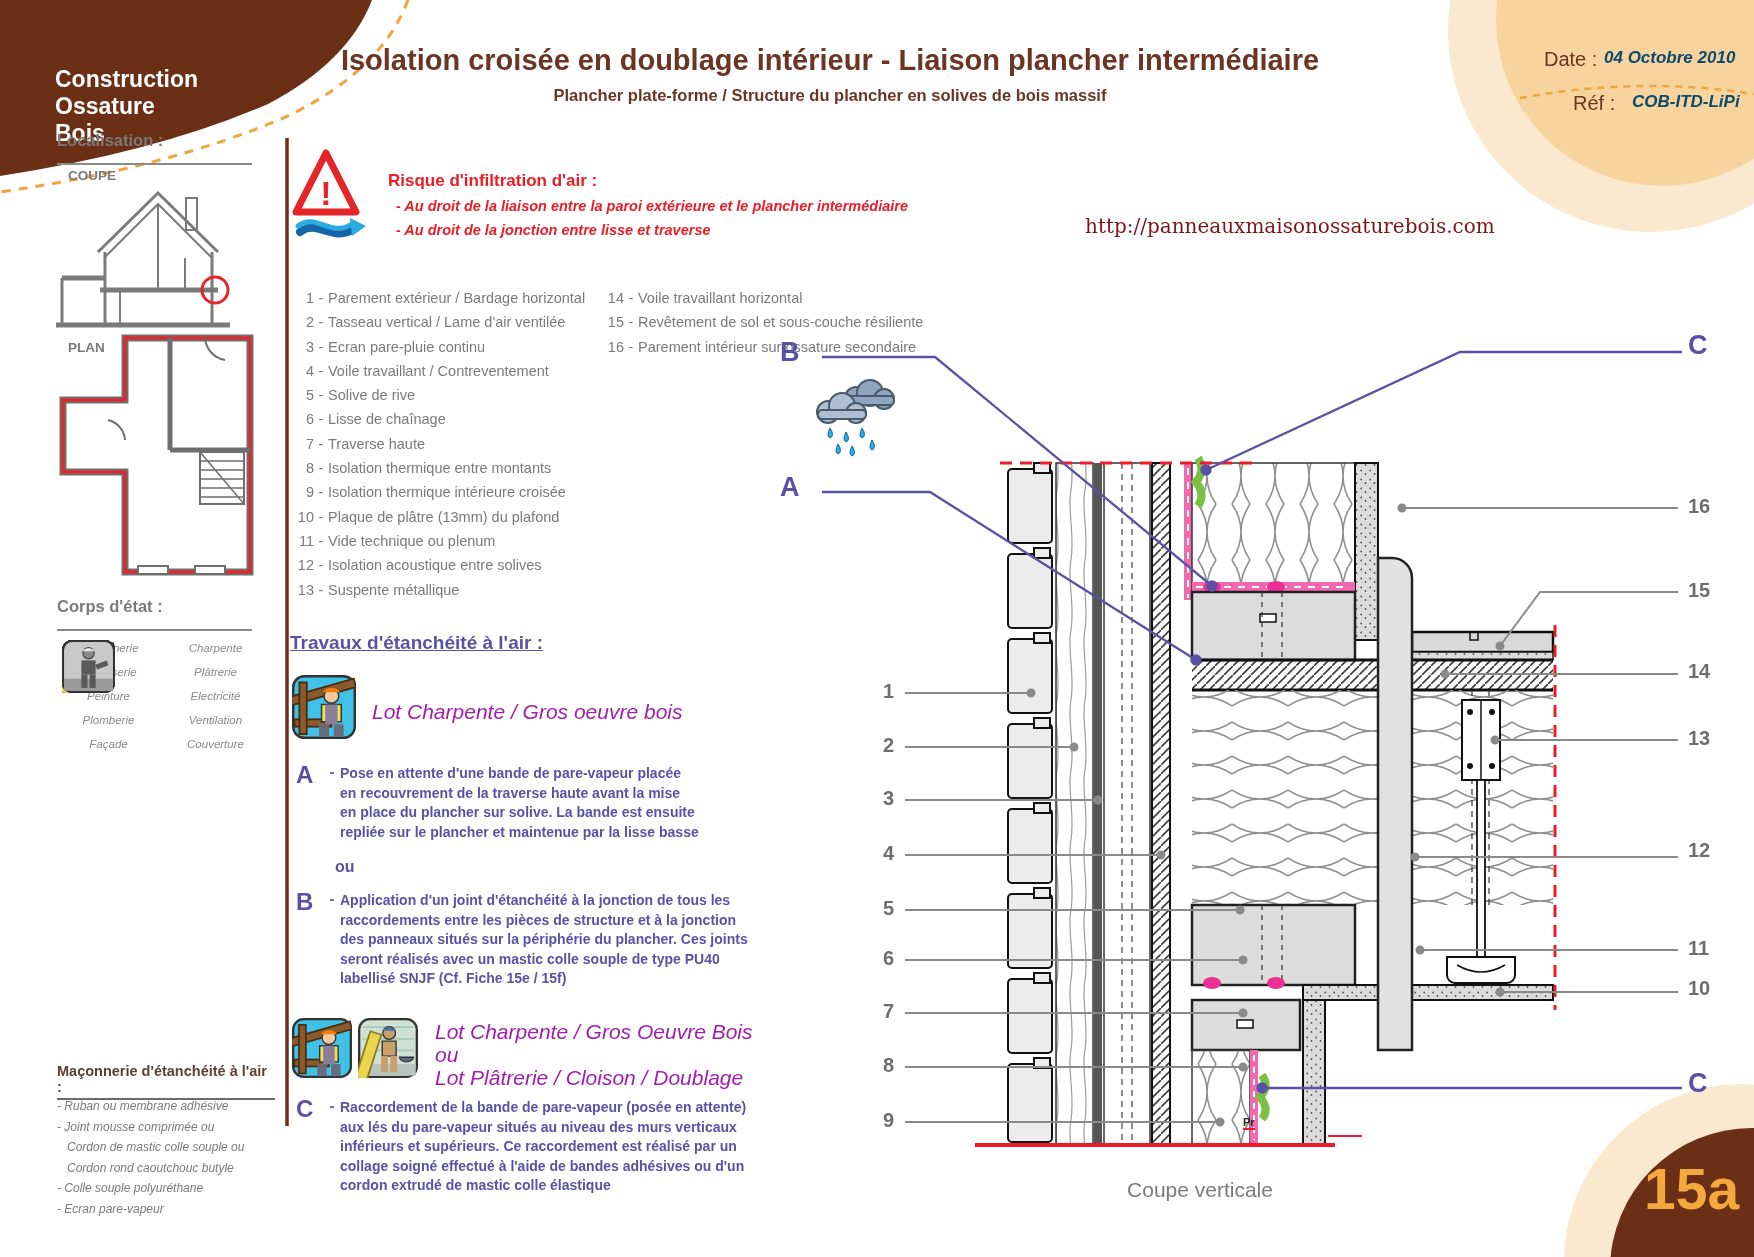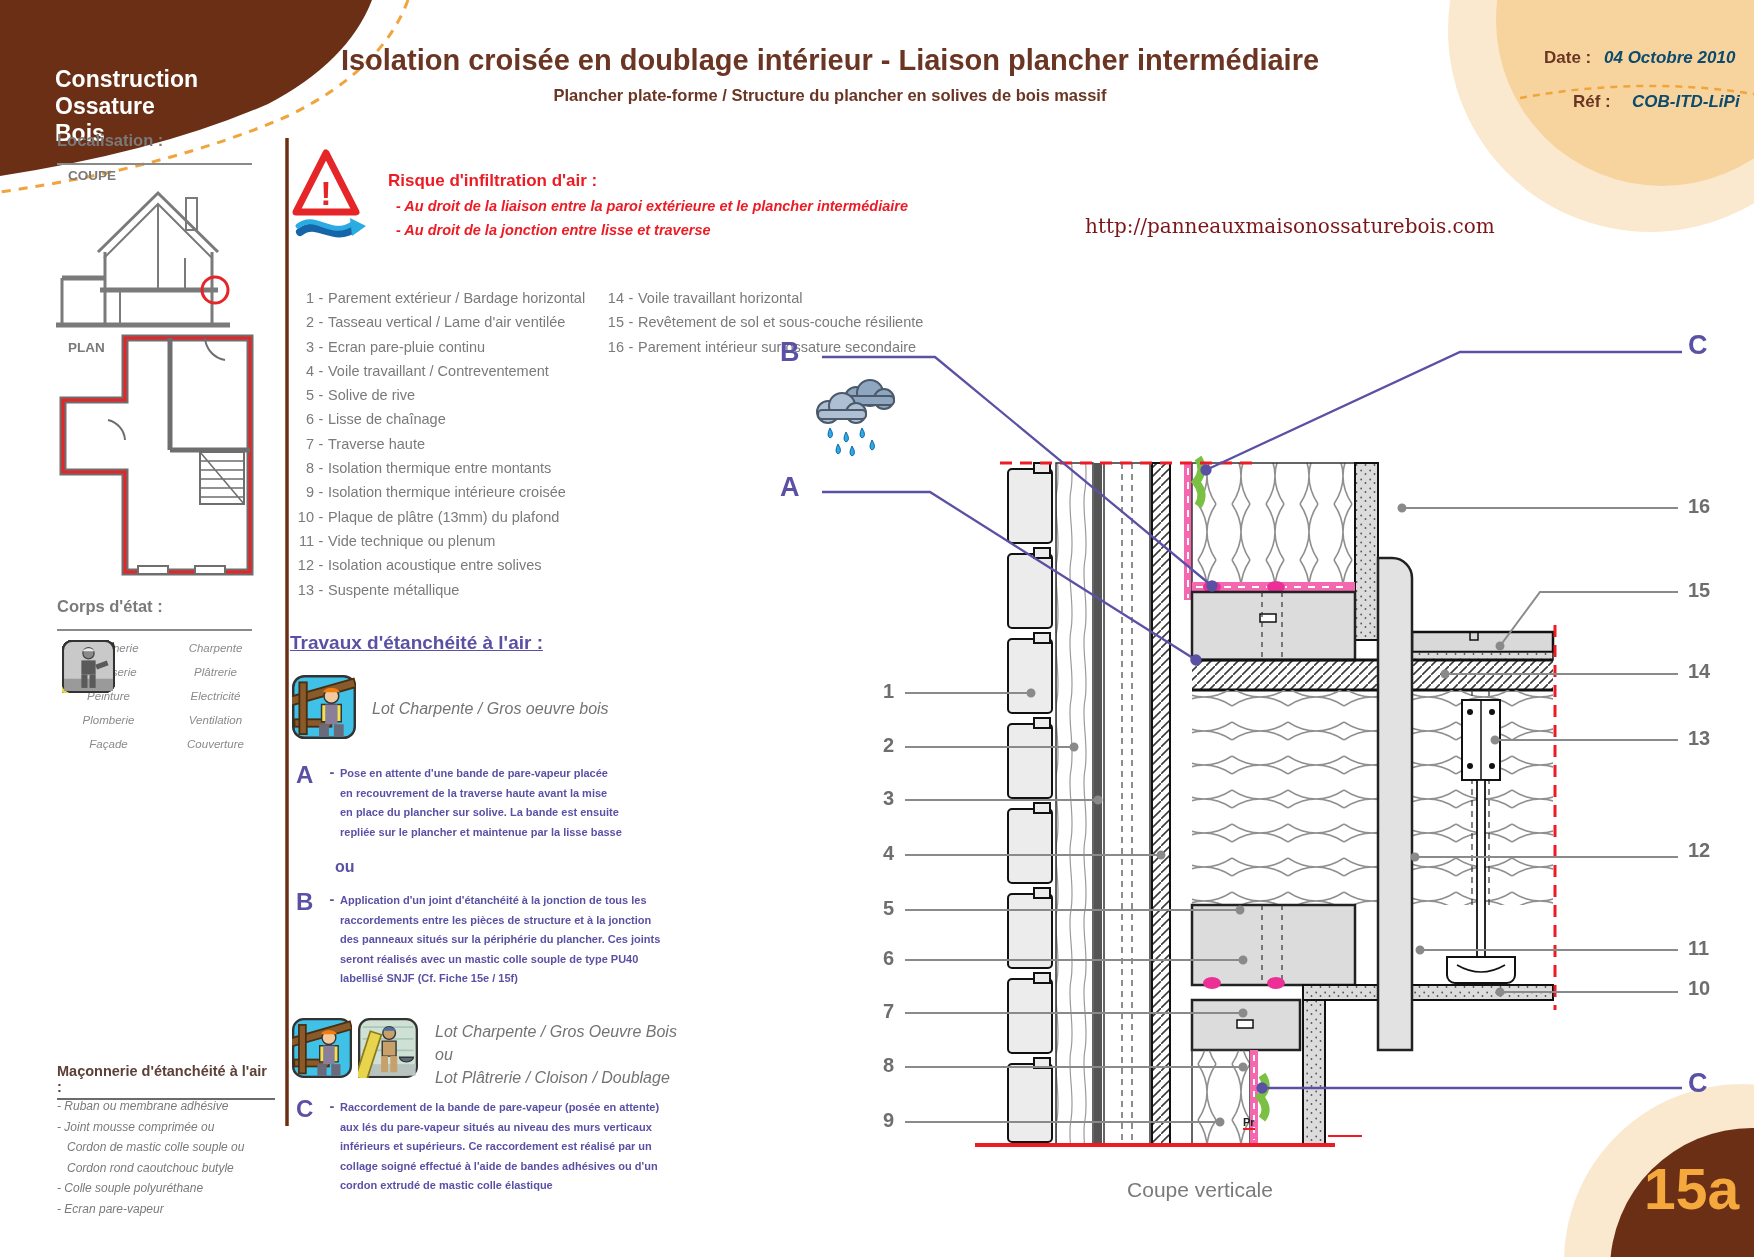--- a/index.html
+++ b/index.html
@@ -3,46 +3,46 @@
 <meta charset="utf-8">
 <style>
   html,body{margin:0;padding:0;}
   body{width:1754px;height:1257px;position:relative;overflow:hidden;background:#ffffff;
        font-family:"Liberation Sans",sans-serif;}
   .abs{position:absolute;}
   
   .brand{left:55px;top:40px;color:#fff;font-weight:bold;font-size:23px;line-height:27px;z-index:3;margin-top:26px;}
   .title{left:300px;top:44px;width:1060px;text-align:center;color:#6b3523;font-weight:bold;font-size:29px;z-index:3;}
   .subtitle{left:300px;top:86px;width:1060px;text-align:center;color:#6b3523;font-weight:bold;font-size:16.5px;z-index:3;}
-  .hdr-lab{color:#6b3523;font-weight:bold;font-size:17px;z-index:3;}
+  .hdr-lab{color:#6b3523;font-weight:normal;font-size:20px;z-index:3;}
   .hdr-val{color:#0c4a6e;font-weight:bold;font-style:italic;font-size:17px;z-index:3;}
   
   .warn-title{left:388px;top:171px;color:#ed1c24;font-weight:bold;font-size:17px;z-index:3;}
   .warn-line{color:#ed1c24;font-style:italic;font-weight:bold;font-size:14.5px;z-index:3;}
   
   .legend{z-index:3;color:#7a7a7a;font-size:14.5px;}
   .leg-row{display:flex;line-height:24.3px;}
   .leg-num{width:26px;text-align:right;flex:0 0 26px;}
   .leg-sep{width:14px;text-align:center;flex:0 0 14px;}
   
   .side-h{color:#7a7a7a;font-weight:bold;font-size:16.5px;border-bottom:2px solid #8a8a8a;padding-bottom:13px;z-index:3;}
   .side-h2{color:#5d4037;font-weight:bold;font-size:14.5px;border-bottom:2px solid #6b6b6b;padding-bottom:3px;z-index:3;}
   .small-lab{color:#7a7a7a;font-size:13.5px;font-weight:bold;z-index:3;}
   .trades{left:62px;top:640px;width:200px;display:grid;grid-template-columns:1fr 1fr;column-gap:14px;row-gap:10px;z-index:3;}
   .trade{display:flex;flex-direction:column;align-items:center;}
   .trade-label{color:#8a8a8a;font-size:11.5px;font-style:italic;margin-top:2px;}
   .mat-lines{left:57px;top:1096px;width:215px;color:#7a7a7a;font-size:12px;font-style:italic;line-height:20.5px;z-index:3;}
   .mat-indent{padding-left:10px;}
   
   .trav-h{left:290px;top:632px;color:#5a51a5;font-weight:bold;font-size:19px;text-decoration:underline;z-index:3;}
-  .lot-text{color:#737373;font-style:italic;font-size:16px;z-index:3;}
+  .lot-text{color:#a21caf;font-style:italic;font-size:21px;z-index:3;}
   .step{display:flex;z-index:3;color:#5a51a5;}
   .step-letter{font-size:24px;font-weight:bold;flex:0 0 28px;line-height:22px;}
   .step-sep{flex:0 0 16px;text-align:center;font-weight:bold;font-size:14.5px;}
-  .step-text{font-size:11px;font-weight:bold;line-height:19.6px;white-space:pre-line;}
+  .step-text{font-size:14px;font-weight:bold;line-height:19.6px;white-space:pre-line;}
   .ou{left:335px;top:858px;color:#5a51a5;font-weight:bold;font-size:16px;z-index:3;}
   
   .dnum{width:42px;text-align:right;color:#6e6e6e;font-weight:bold;font-size:20px;z-index:3;}
   .marker{color:#5a51a5;font-weight:bold;font-size:27px;z-index:3;}
   .caption{left:1060px;top:1178px;width:280px;text-align:center;color:#7a7a7a;font-size:21px;z-index:3;}
   .url{left:1085px;top:214px;font-family:"DejaVu Serif",serif;color:#7c1518;font-size:20px;z-index:3;}
   .pagenum{left:1644px;top:1156px;width:110px;color:#f5a83c;font-weight:bold;font-size:57px;z-index:4;}
   .pt{left:1243px;top:1116px;color:#222;font-size:11px;font-weight:bold;border-bottom:2px solid #ed1c24;z-index:3;}
   svg{position:absolute;left:0;top:0;z-index:1;}
 </style>

